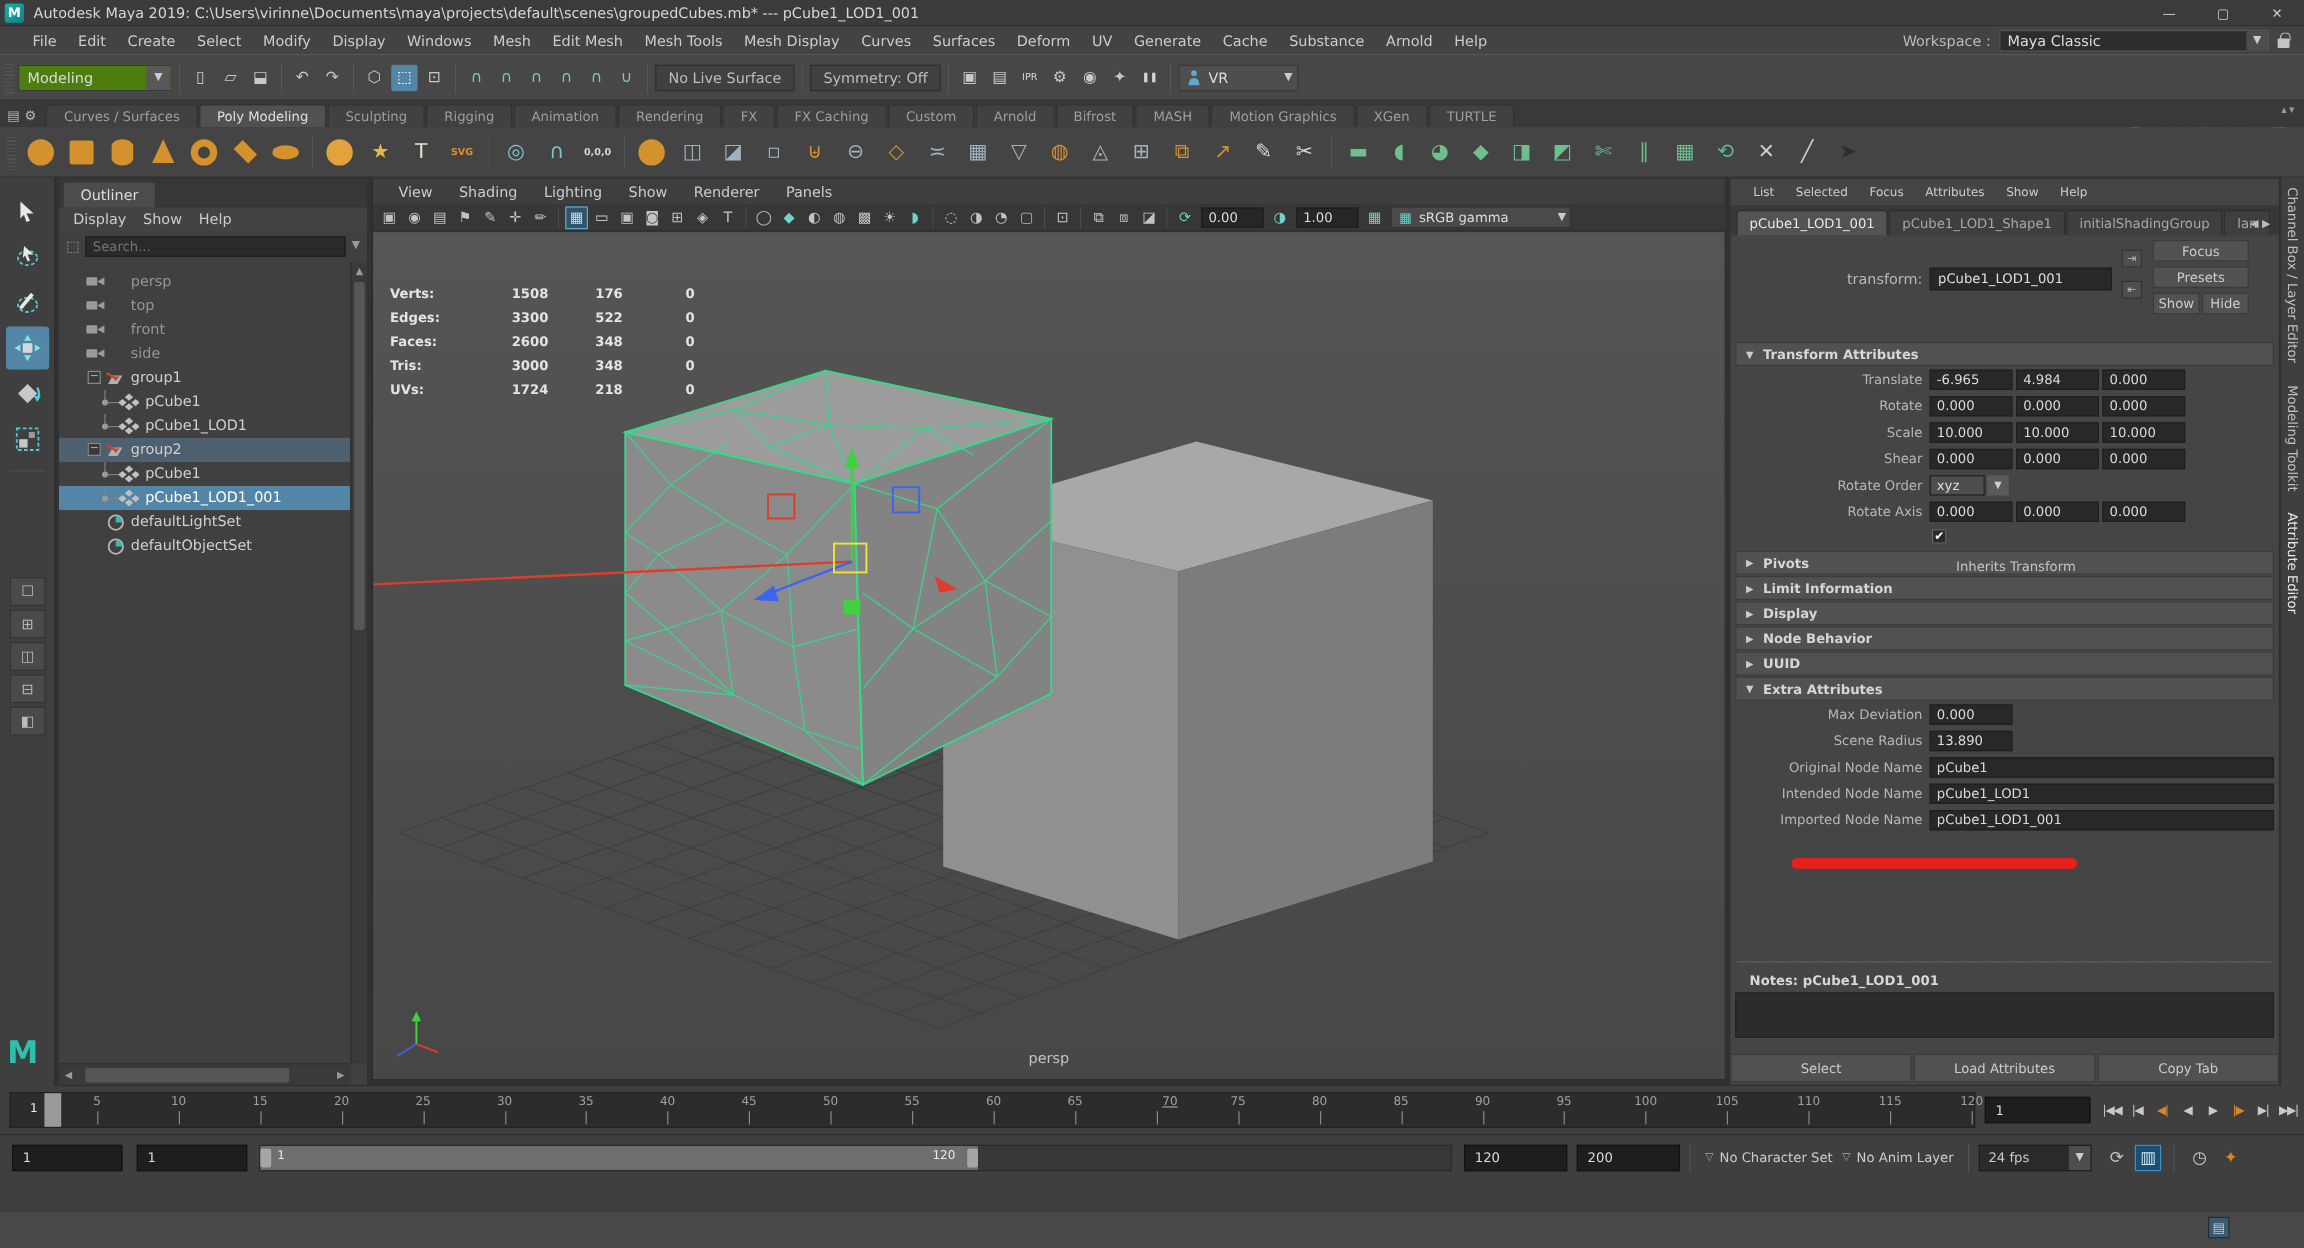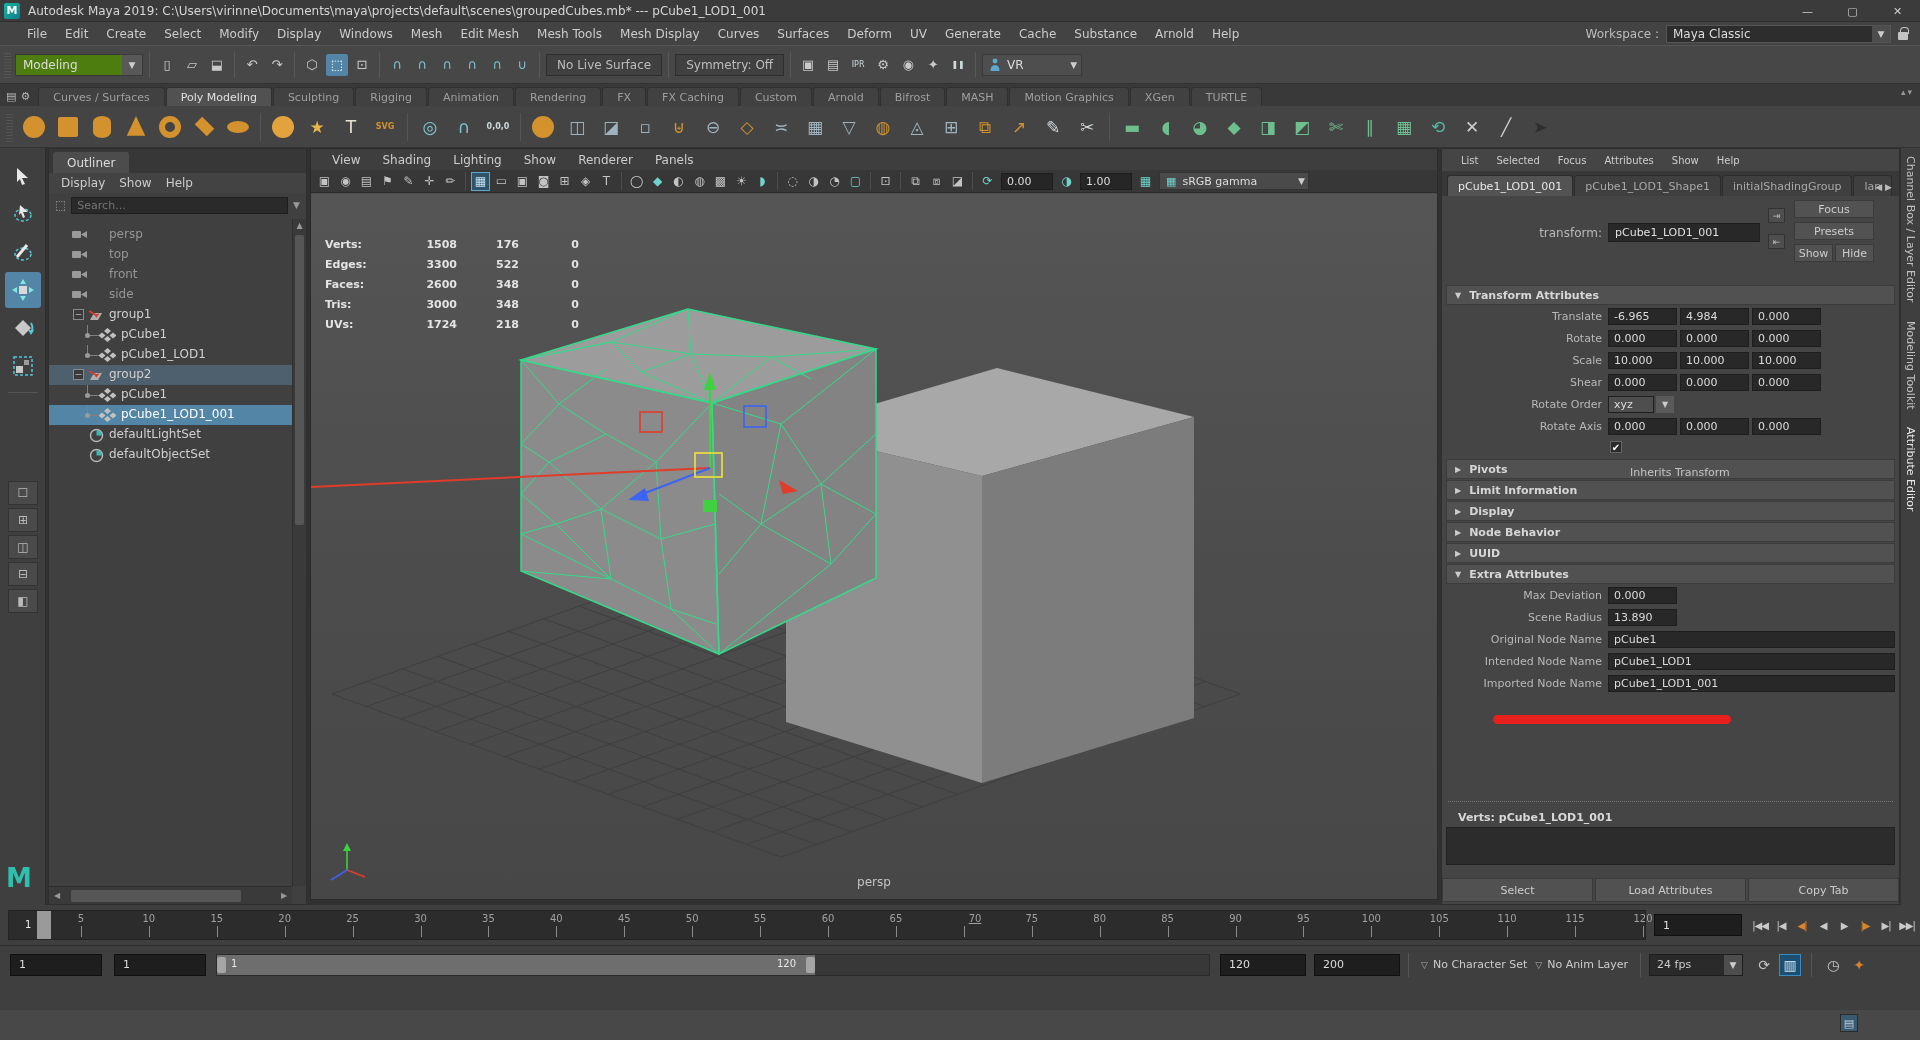--- a/index.html
+++ b/index.html
@@ -877,21 +877,21 @@
           <div class="ae-row">
             <div class="rlabel">Intended Node Name</div>
             <div class="f fw">pCube1_LOD1</div>
           </div>
           <div class="ae-row">
             <div class="rlabel">Imported Node Name</div>
             <div class="f fw">pCube1_LOD1_001</div>
           </div>
         </div>
       <div class="ae-notes-sep" style="top:652px;"></div>
-      <div class="ae-notes-label" style="top:662px;">Verts:  pCube1_LOD1_001</div>
+      <div class="ae-notes-label" style="top:662px;">Notes:  pCube1_LOD1_001</div>
       <div class="ae-notes-box" style="top:678px;"></div>
       <div class="ae-bottom" id="ae-bottom">
           <div class="bbtn">Select</div>
           <div class="bbtn">Load Attributes</div>
           <div class="bbtn">Copy Tab</div>
         </div>
     <div class="red-underline" style="top: 566px;"></div>
       </div>
 
     <div class="sidetabs" id="side-tabs-col">

